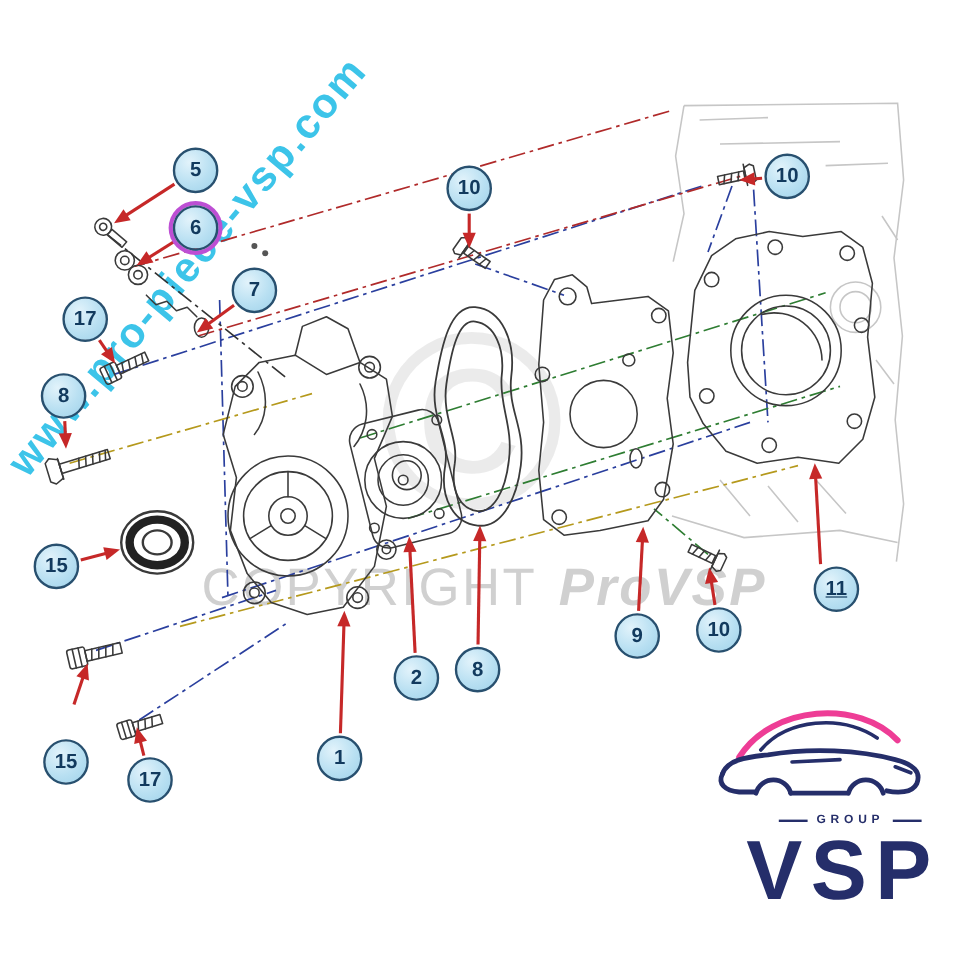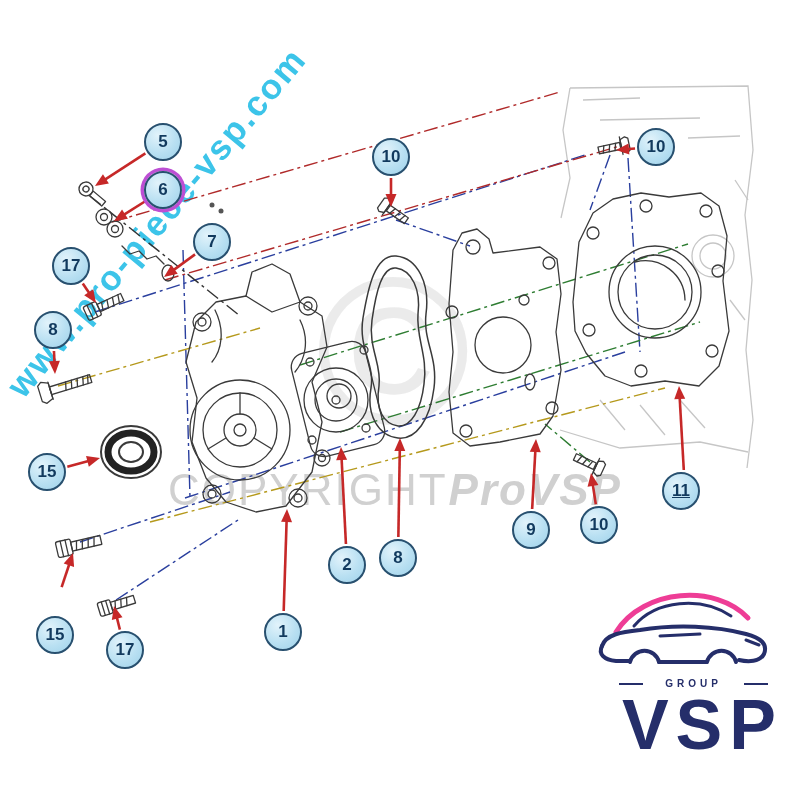--- a/index.html
+++ b/index.html
@@ -9,37 +9,37 @@
   
   .wm-diagonal {
     position:absolute; left:14px; top:372px; transform-origin:0 50%;
     transform:rotate(-50deg); font-size:35px; font-weight:bold; letter-spacing:2px;
     color:#3cc4e9; text-shadow:0 1px 0 rgba(255,255,255,.7); white-space:nowrap; z-index:1;
   }
   .wm-copyright {
     position:absolute; left:168px; top:465px; font-size:44px; letter-spacing:2px;
     color:#d0d0d0; white-space:nowrap; z-index:1;
   }
-  .wm-copyright .brand { font-style:italic; font-weight:bold; margin-left:1px; }
+  .wm-copyright .brand { font-style:italic; font-weight:bold; margin-left:18px; }
 
   svg.art { position:absolute; left:0; top:0; z-index:2; }
   svg.overlay { position:absolute; left:0; top:0; z-index:3; pointer-events:none; }
 
   
   .balloon {
     position:absolute; width:38px; height:38px; border-radius:50%;
     background:radial-gradient(circle at 35% 30%, #e2f3fb 0%, #b9e0f2 55%, #9fd2ea 100%);
     border:2px solid #28506f; color:#123a5e; font-size:17px; font-weight:bold;
     display:flex; align-items:center; justify-content:center; z-index:4; cursor:pointer;
   }
   .balloon.highlight { box-shadow:0 0 0 3.5px #bd4fd4; }
 
   
   .logo { position:absolute; right:24px; bottom:40px; width:210px; text-align:right; z-index:2; color:#252e6a; }
-  .logo-group { display:flex; align-items:center; justify-content:flex-end; gap:22px;
+  .logo-group { display:flex; align-items:center; justify-content:flex-end; gap:7px;
     font-size:10px; font-weight:bold; letter-spacing:4px; margin:0 8px 2px 0; }
   .logo-group .dash { width:24px; border-top:2px solid #252e6a; }
   .logo-pro { font-size:54px; font-weight:800; line-height:.95;
     display:flex; justify-content:flex-end; align-items:flex-start; }
   .hexagon { width:13px; height:13px; background:#ee3d96; margin:3px 0 0 3px;
     clip-path:polygon(50% 0,100% 25%,100% 75%,50% 100%,0 75%,0 25%); }
   .logo-vsp { font-size:70px; font-weight:800; letter-spacing:7px; line-height:.98; margin-right:-7px; }
 </style>
 </head>
 <body>
@@ -292,14 +292,14 @@
     <div class="balloon" style="left: 52px; top: 247px;">17</div>
     <div class="balloon" style="left: 34px; top: 311px;">8</div>
     <div class="balloon" style="left: 28px; top: 453px;">15</div>
     <div class="balloon" style="left: 36px; top: 616px;">15</div>
     <div class="balloon" style="left: 106px; top: 631px;">17</div>
     <div class="balloon" style="left: 264px; top: 613px;">1</div>
     <div class="balloon" style="left: 328px; top: 546px;">2</div>
     <div class="balloon" style="left: 379px; top: 539px;">8</div>
     <div class="balloon" style="left: 512px; top: 511px;">9</div>
     <div class="balloon" style="left: 580px; top: 506px;">10</div>
-    <div class="balloon" style="left: 662px; top: 472px; text-decoration: underline;">11</div>
+    <div class="balloon" style="left: 678px; top: 472px; text-decoration: underline;">11</div>
   </div>
 
 </body></html>

